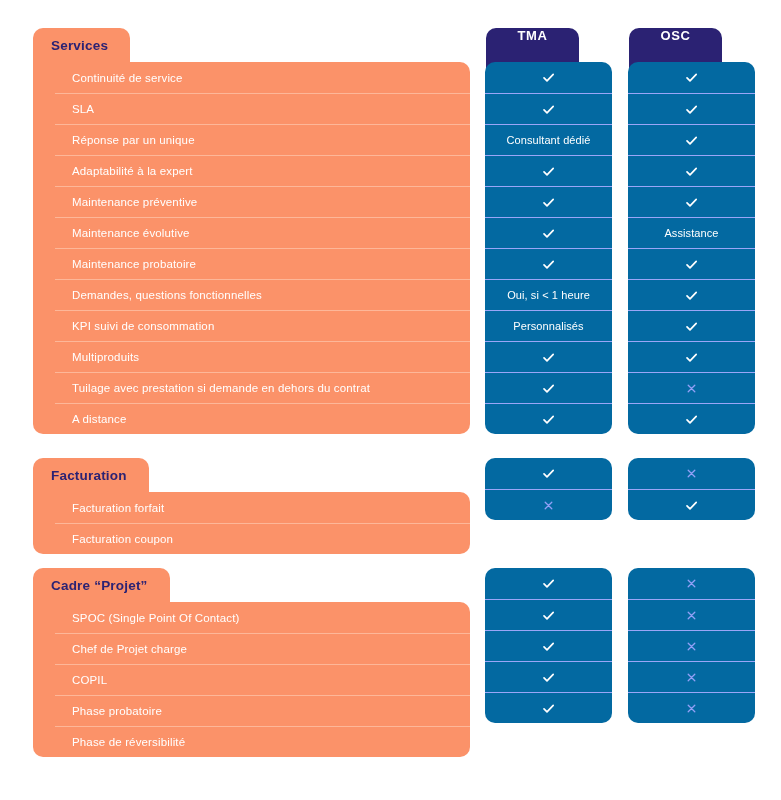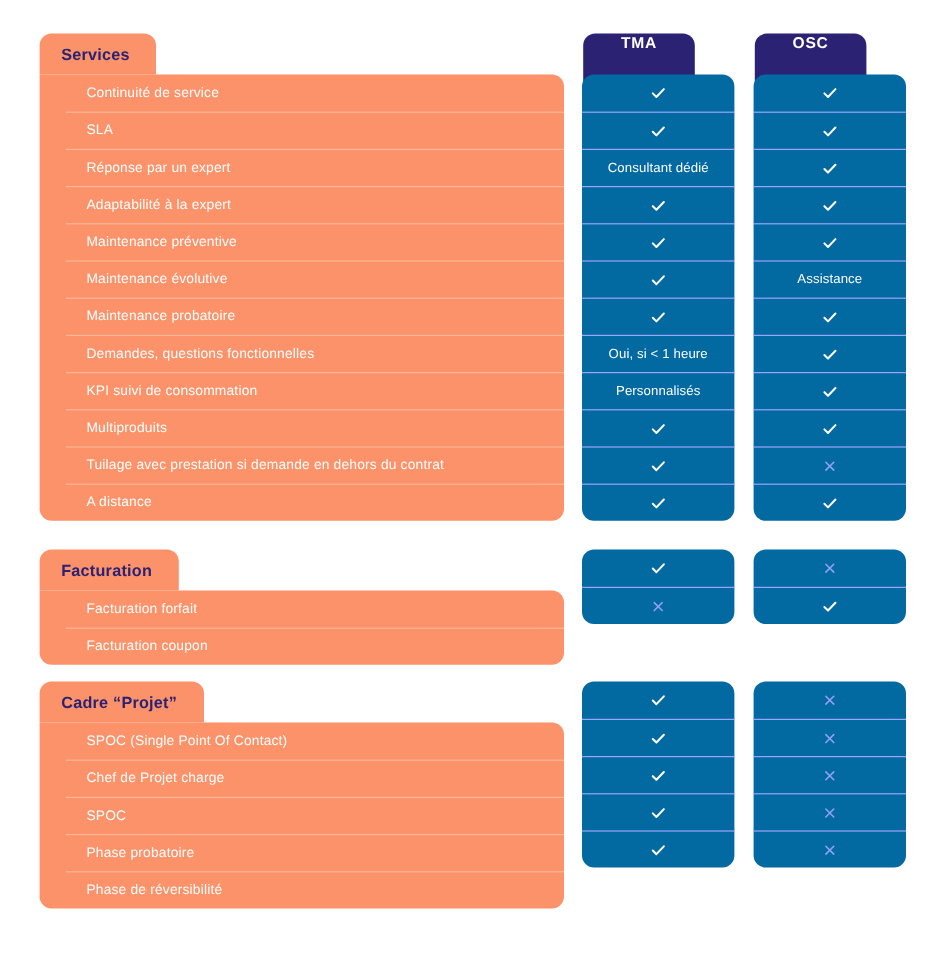--- a/index.html
+++ b/index.html
@@ -164,21 +164,21 @@
         <span class="cat-tab-label">Services</span>
       </div>
       <div class="rows-col">
         <div class="row-cell">
           <span class="row-label">Continuité de service</span>
         </div>
         <div class="row-cell">
           <span class="row-label">SLA</span>
         </div>
         <div class="row-cell">
-          <span class="row-label">Réponse par un expert</span>
+          <span class="row-label">Réponse par un unique</span>
         </div>
         <div class="row-cell">
           <span class="row-label">Adaptabilité à la expert</span>
         </div>
         <div class="row-cell">
           <span class="row-label">Maintenance préventive</span>
         </div>
         <div class="row-cell">
           <span class="row-label">Maintenance évolutive</span>
         </div>
@@ -422,21 +422,21 @@
         <span class="cat-tab-label">Cadre “Projet”</span>
       </div>
       <div class="rows-col">
         <div class="row-cell">
           <span class="row-label">SPOC (Single Point Of Contact)</span>
         </div>
         <div class="row-cell">
           <span class="row-label">Chef de Projet charge</span>
         </div>
         <div class="row-cell">
-          <span class="row-label">SPOC</span>
+          <span class="row-label">COPIL</span>
         </div>
         <div class="row-cell">
           <span class="row-label">Phase probatoire</span>
         </div>
         <div class="row-cell">
           <span class="row-label">Phase de réversibilité</span>
         </div>
       </div>
       <div class="plan-col tma">
         <div class="plan-body no-head">

